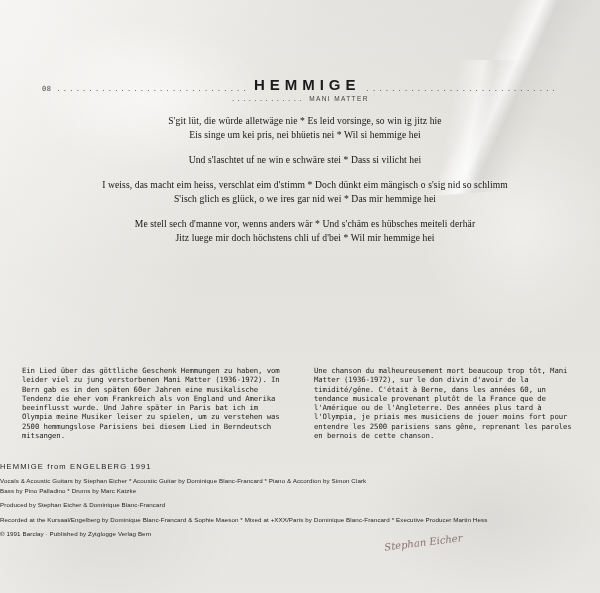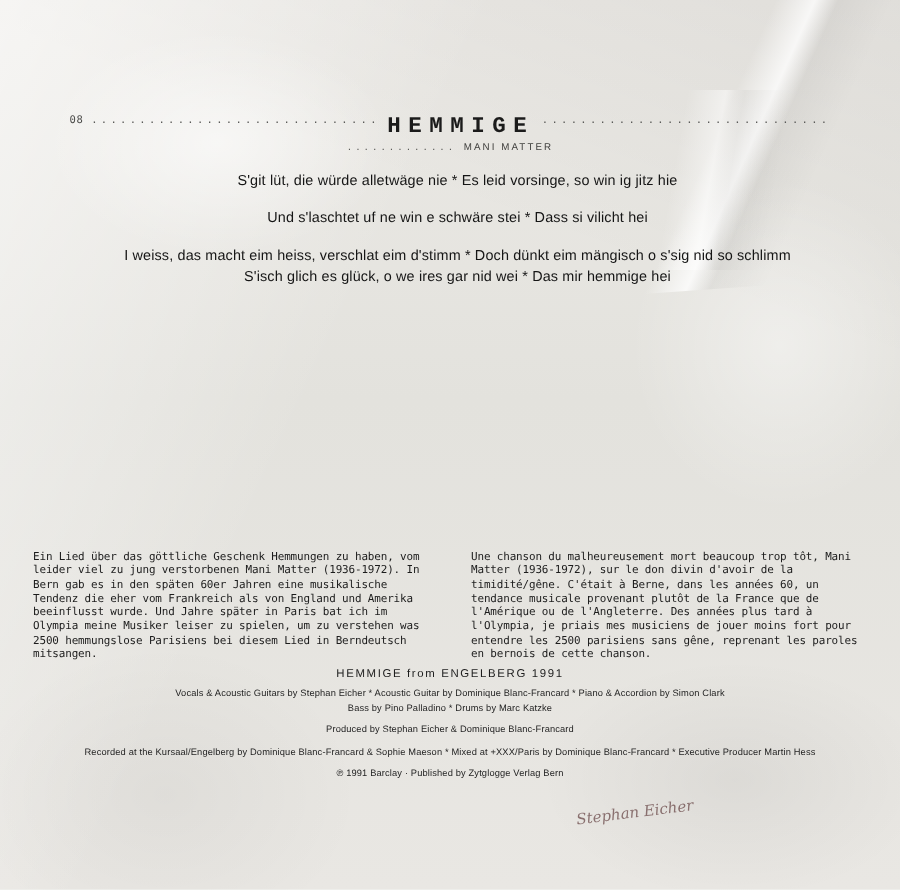--- a/index.html
+++ b/index.html
@@ -58,42 +58,42 @@
   
   .header {
     position: absolute;
     left: 0;
     top: 76px;
     width: 600px;
     text-align: center;
   }
   .track-line {
     display: flex;
-    align-items: flex-start;
+    align-items: flex-end;
     justify-content: center;
     gap: 5px;
   }
   .track-num {
     font-size: 7px;
     letter-spacing: 0.5px;
     color: #4a4a48;
     font-family: "DejaVu Sans Mono", monospace;
   }
   .dots {
     font-size: 7px;
     color: #5a5a58;
     letter-spacing: 2.2px;
     font-family: "DejaVu Sans Mono", monospace;
   }
   .song-title {
     font-size: 15px;
     letter-spacing: 5px;
     font-weight: bold;
     color: #1b1b1b;
-    font-family: Liberation Mono, monospace;
+    font-family: Liberation Sans, sans-serif;
   }
   .artist-line {
     margin-top: 2px;
     display: flex;
     align-items: center;
     justify-content: center;
     gap: 5px;
   }
   .artist-name {
     font-size: 6.5px;
@@ -116,21 +116,21 @@
     width: 600px;
     text-align: center;
   }
   .stanza {
     margin-bottom: 11px;
   }
   .lyric-line {
     font-size: 9.6px;
     line-height: 14px;
     color: #151515;
-    font-family: Liberation Sans, sans-serif;
+    font-family: Liberation Serif, serif;
     letter-spacing: 0.1px;
     white-space: nowrap;
     padding-left: 10px;
   }
 
   
   .notes {
     position: absolute;
     top: 366px;
     left: 22px;
@@ -144,24 +144,24 @@
     font-size: 7.3px;
     line-height: 9.3px;
     color: #1c1c1c;
     letter-spacing: -0.1px;
   }
   .note-col p { margin: 0; }
 
   
   .credits {
     position: absolute;
-    top: 444px;
+    top: 462px;
     left: 0;
     width: 600px;
-    text-align: center;
+    text-align: left;
   }
   .credit-main {
     font-size: 7.6px;
     letter-spacing: 1.1px;
     color: #1d1d1d;
     font-family: "Liberation Sans", sans-serif;
     margin-bottom: 5px;
   }
   .credit-line {
     font-size: 6.2px;
@@ -212,27 +212,32 @@
     </div>
     <div class="artist-line">
       <span class="dots-sm">.............</span>
       <span class="artist-name">MANI MATTER</span>
     </div>
   </div>
 
   <div class="lyrics">
     <div class="stanza">
       <div class="lyric-line">S'git lüt, die würde alletwäge nie * Es leid vorsinge, so win ig jitz hie</div>
+      <div class="lyric-line">Eis singe um kei pris, nei bhüetis nei * Wil si hemmige hei</div>
     </div>
     <div class="stanza">
       <div class="lyric-line">Und s'laschtet uf ne win e schwäre stei * Dass si vilicht hei</div>
     </div>
     <div class="stanza">
       <div class="lyric-line">I weiss, das macht eim heiss, verschlat eim d'stimm * Doch dünkt eim mängisch o s'sig nid so schlimm</div>
       <div class="lyric-line">S'isch glich es glück, o we ires gar nid wei * Das mir hemmige hei</div>
+    </div>
+    <div class="stanza">
+      <div class="lyric-line">Me stell sech d'manne vor, wenns anders wär * Und s'chäm es hübsches meiteli derhär</div>
+      <div class="lyric-line">Jitz luege mir doch höchstens chli uf d'bei * Wil mir hemmige hei</div>
     </div>
     <div class="stanza">
     </div>
   </div>
 
   <div class="notes">
     <div class="note-col">
       <p>Ein Lied über das göttliche Geschenk Hemmungen zu haben, vom leider viel zu jung verstorbenen Mani Matter (1936-1972). In Bern gab es in den späten 60er Jahren eine musikalische Tendenz die eher vom Frankreich als von England und Amerika beeinflusst wurde.
 Und Jahre später in Paris bat ich im Olympia meine Musiker leiser zu spielen, um zu verstehen was 2500 hemmungslose Parisiens bei diesem Lied in Berndeutsch mitsangen.</p>
     </div>

